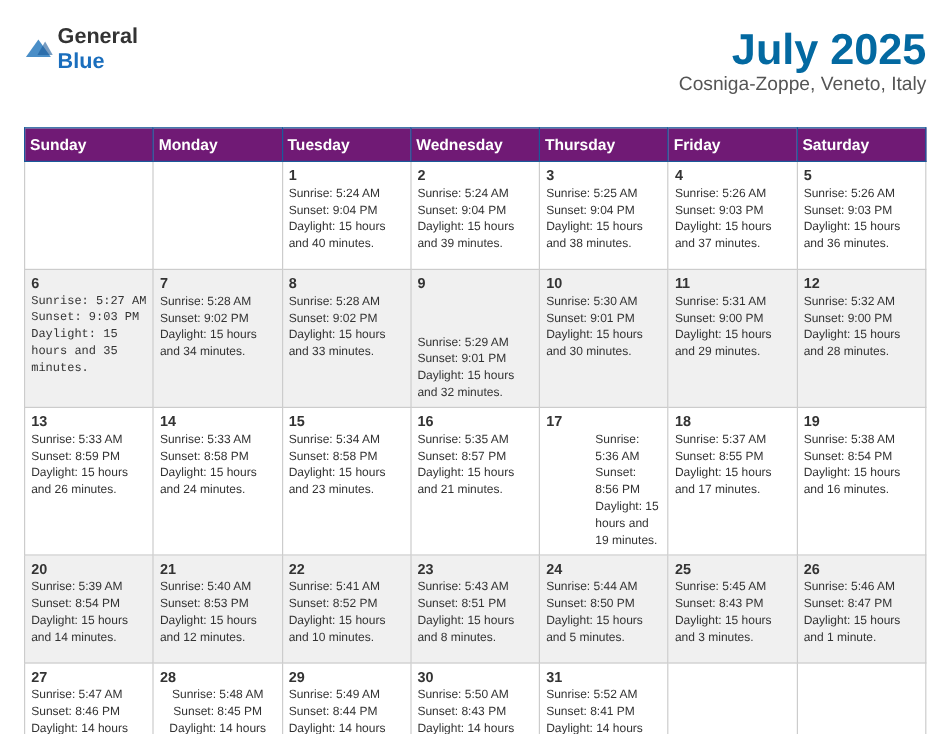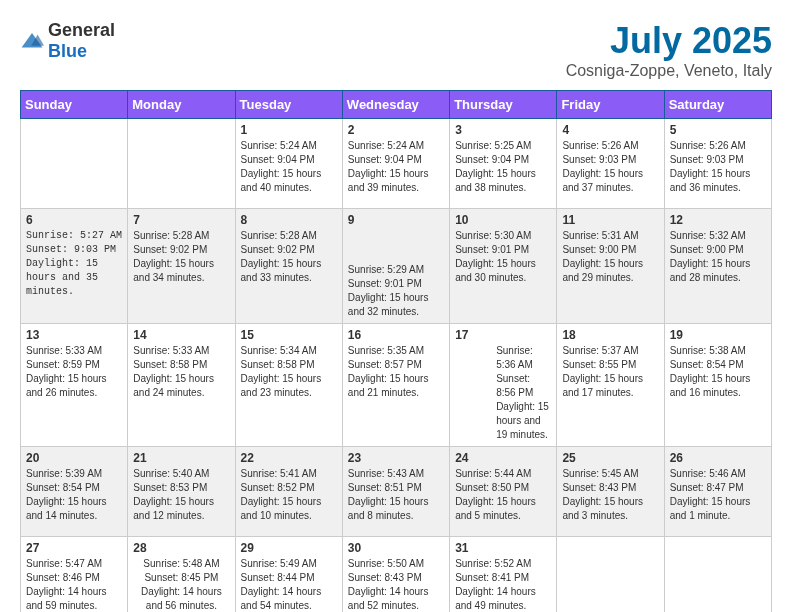--- a/index.html
+++ b/index.html
@@ -7,21 +7,21 @@
       font-family: Arial, sans-serif;
       background: #fff;
       width: 792px;
       min-height: 612px;
       padding: 20px;
     }
     .header-area {
       display: flex;
       justify-content: space-between;
       align-items: flex-start;
-      margin-bottom: 10px;
+      margin-bottom: 26px;
       gap: 28px;
     }
     .logo {
       display: flex;
       align-items: center;
       gap: 4px;
     }
     .logo-text-general {
       font-size: 18px;
       font-weight: bold;
@@ -48,21 +48,21 @@
     .location-title {
       font-size: 16px;
       color: #555;
     }
     .calendar {
       width: 100%;
       border-collapse: collapse;
       border: 1px solid #ccc;
     }
     .calendar th {
-      background: #8b5cf6;
+      background: #701a75;
       color: #fff;
       padding: 6px 4px;
       font-size: 13px;
       font-weight: bold;
       text-align: left;
       border: 1px solid #1a5a9a;
     }
     .calendar td {
       border: 1px solid #ccc;
       vertical-align: top;

